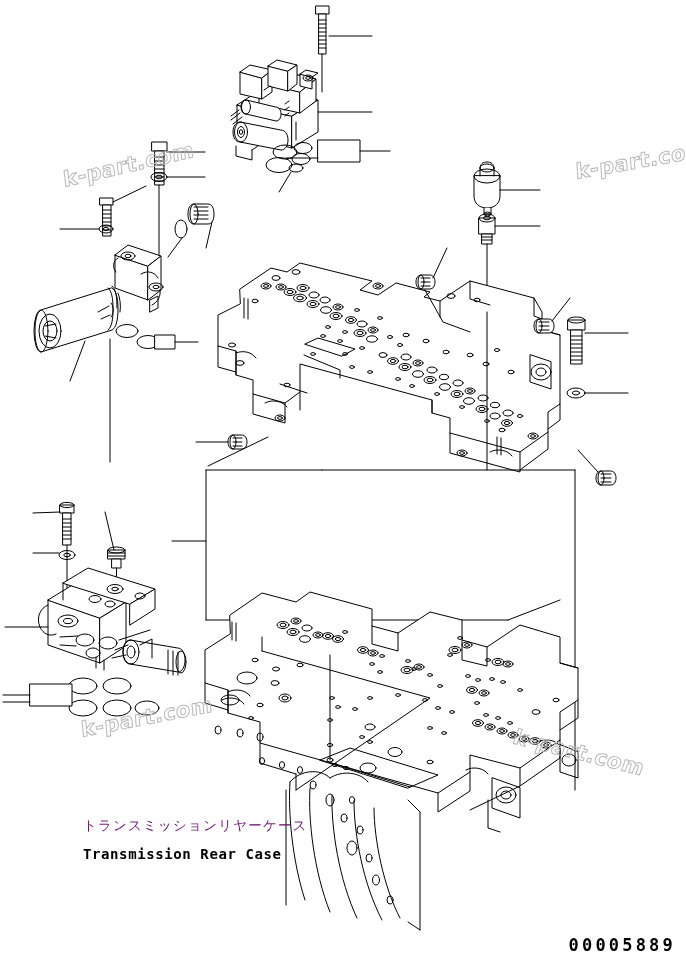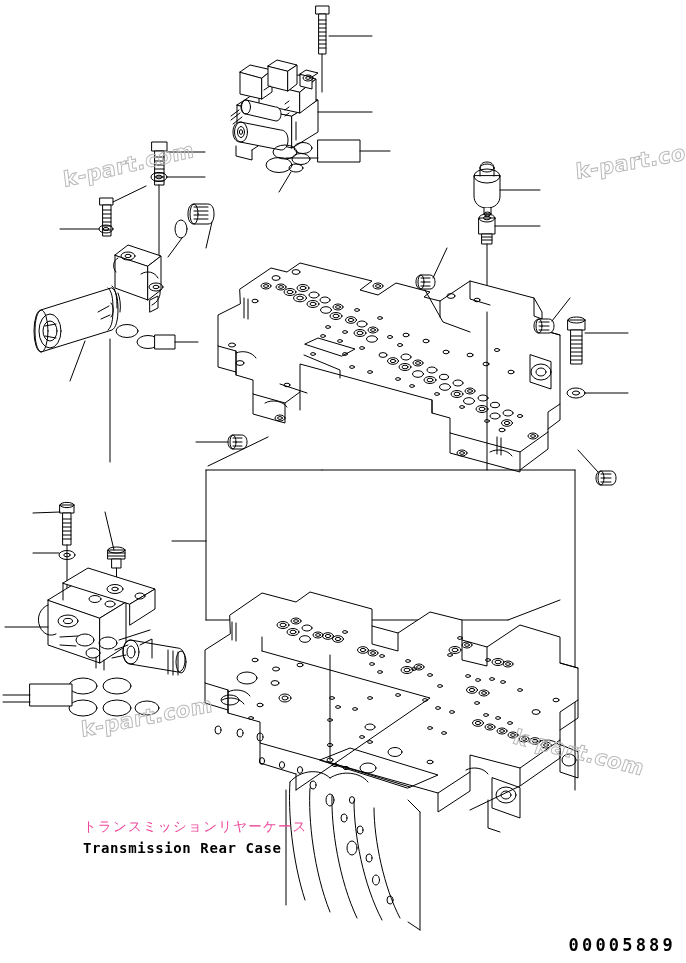--- a/index.html
+++ b/index.html
@@ -20,32 +20,32 @@
   #artwork{position:absolute;left:0;top:0;width:686px;height:963px;}
 
   
   .caption{
     position:absolute;
     left:83px; top:820px;
     line-height:1.08;
     white-space:nowrap;
   }
   .caption .jp{
-    font-family:Liberation Sans, sans-serif;
+    font-family:Liberation Mono, monospace;
     font-size:13.5px;
     letter-spacing:1.2px;
-    color:#ec4899;
+    color:#701a75;
   }
   .caption .en{
     font-family:"DejaVu Sans Mono","Liberation Mono", monospace;
     font-size:14px;
     letter-spacing:0.6px;
     font-weight:bold;
     color:#000;
-    margin-top:6px;
+    margin-top:12px;
   }
 
   
   .dwg-no{
     position:absolute;
     right:10px; bottom:8px;
     font-family:"DejaVu Sans Mono","Liberation Mono", monospace;
     font-size:17px;
     letter-spacing:3.2px;
     font-weight:bold;

